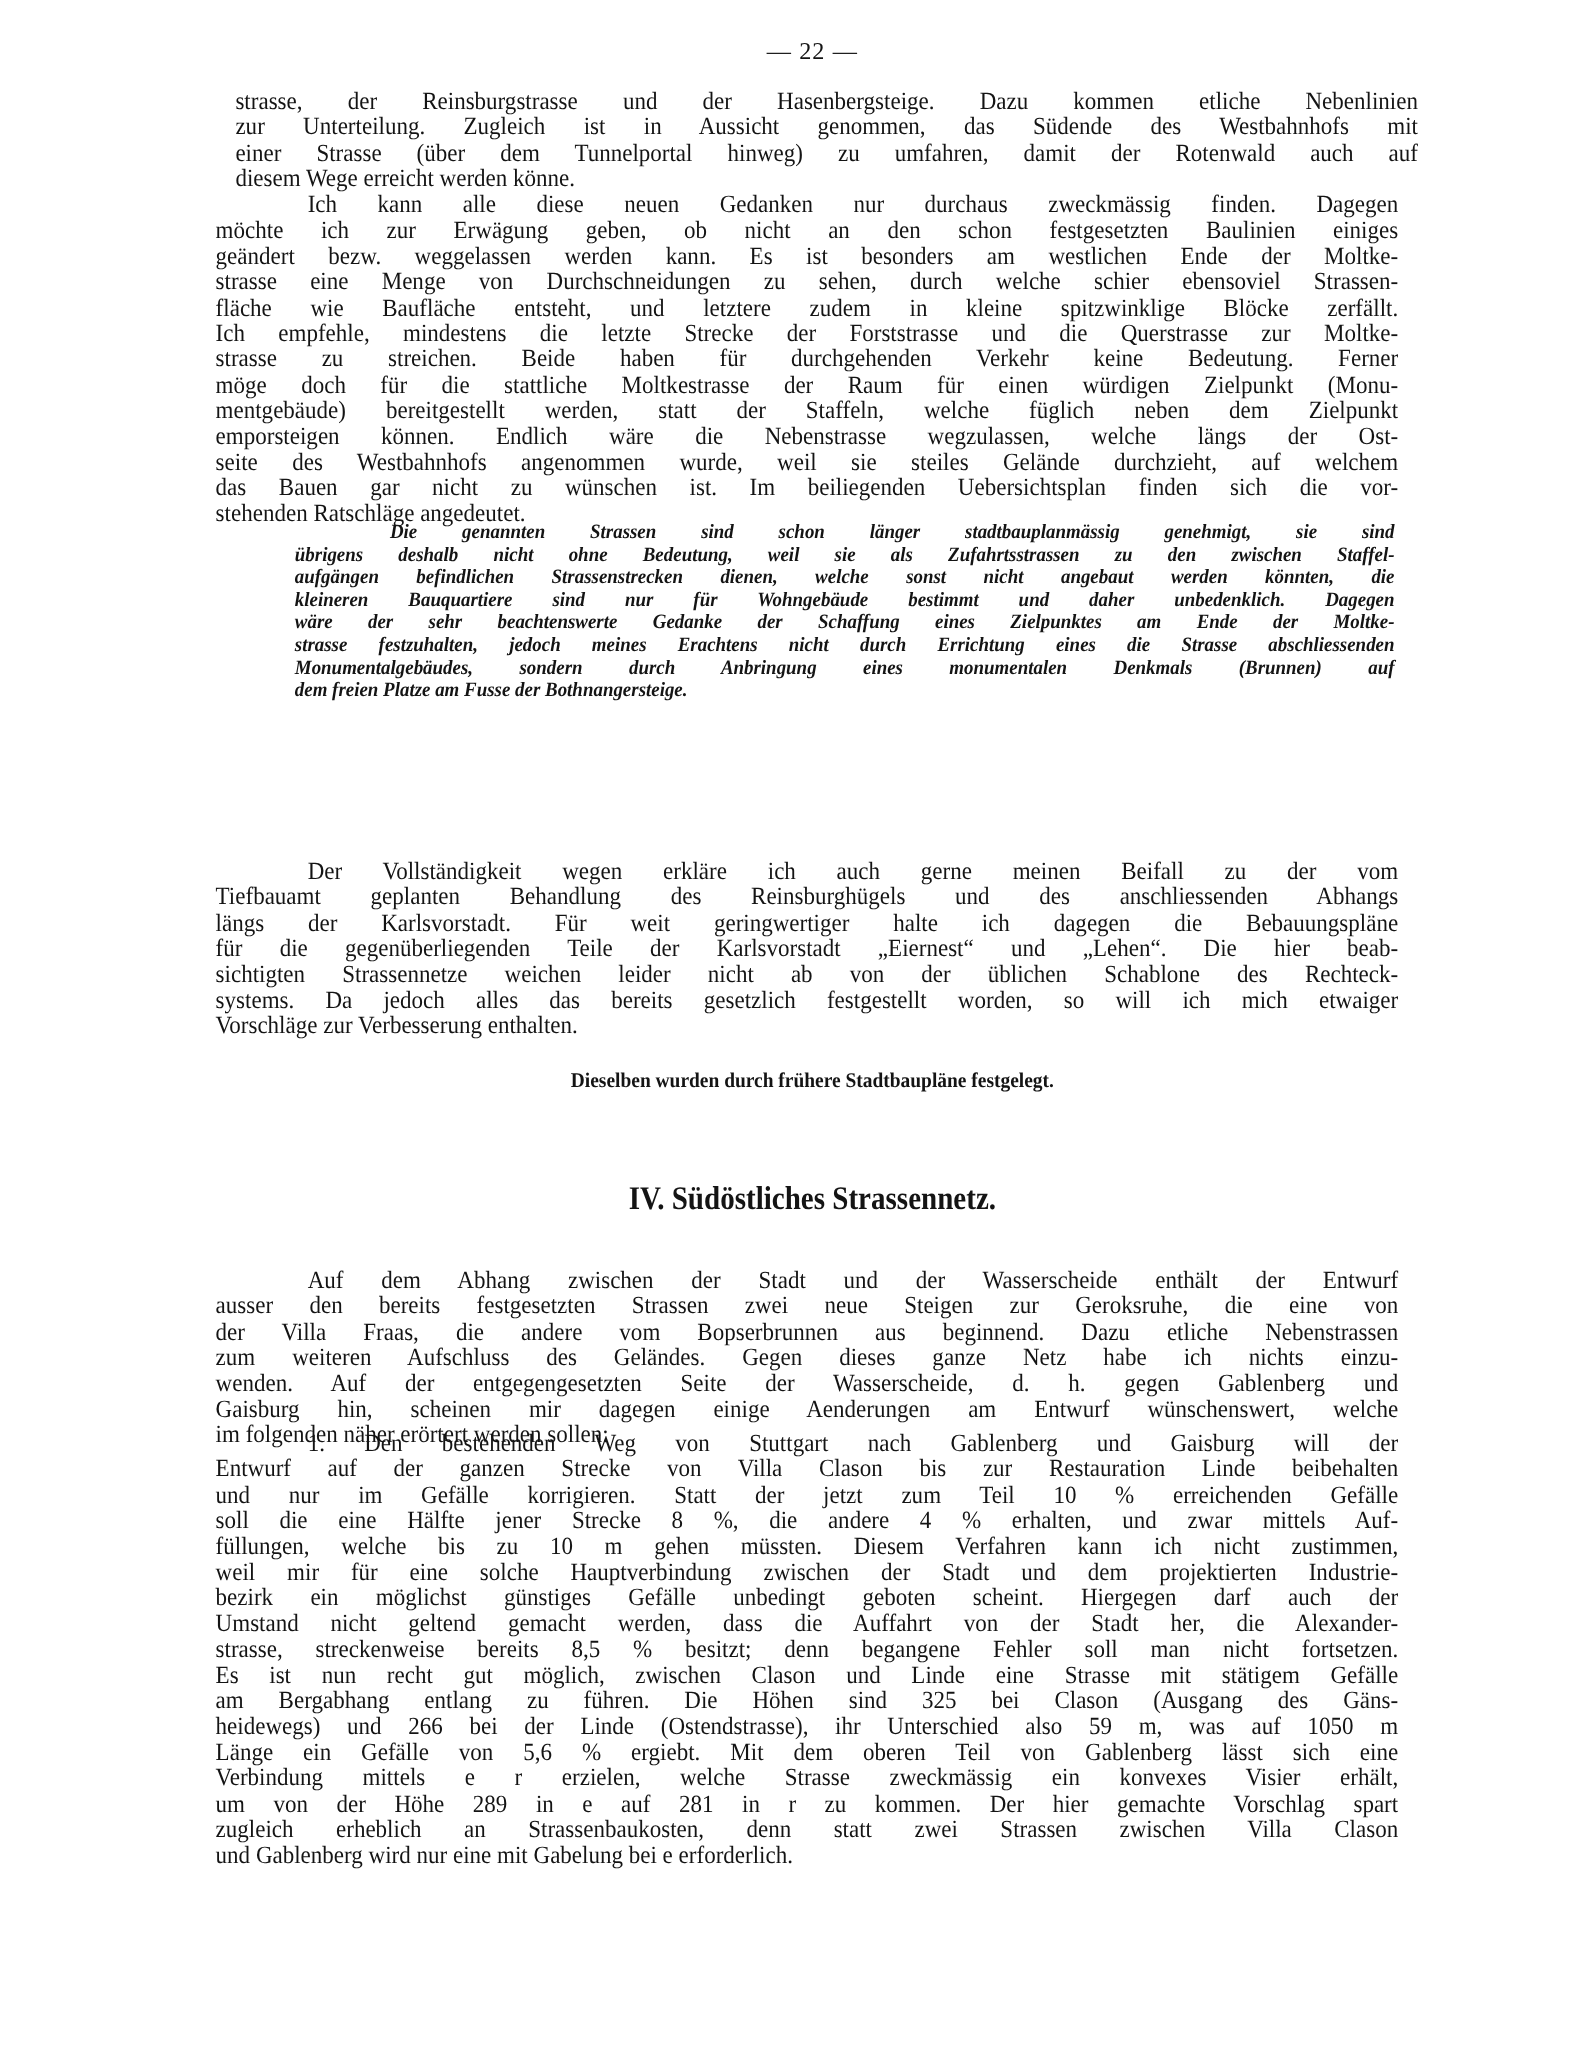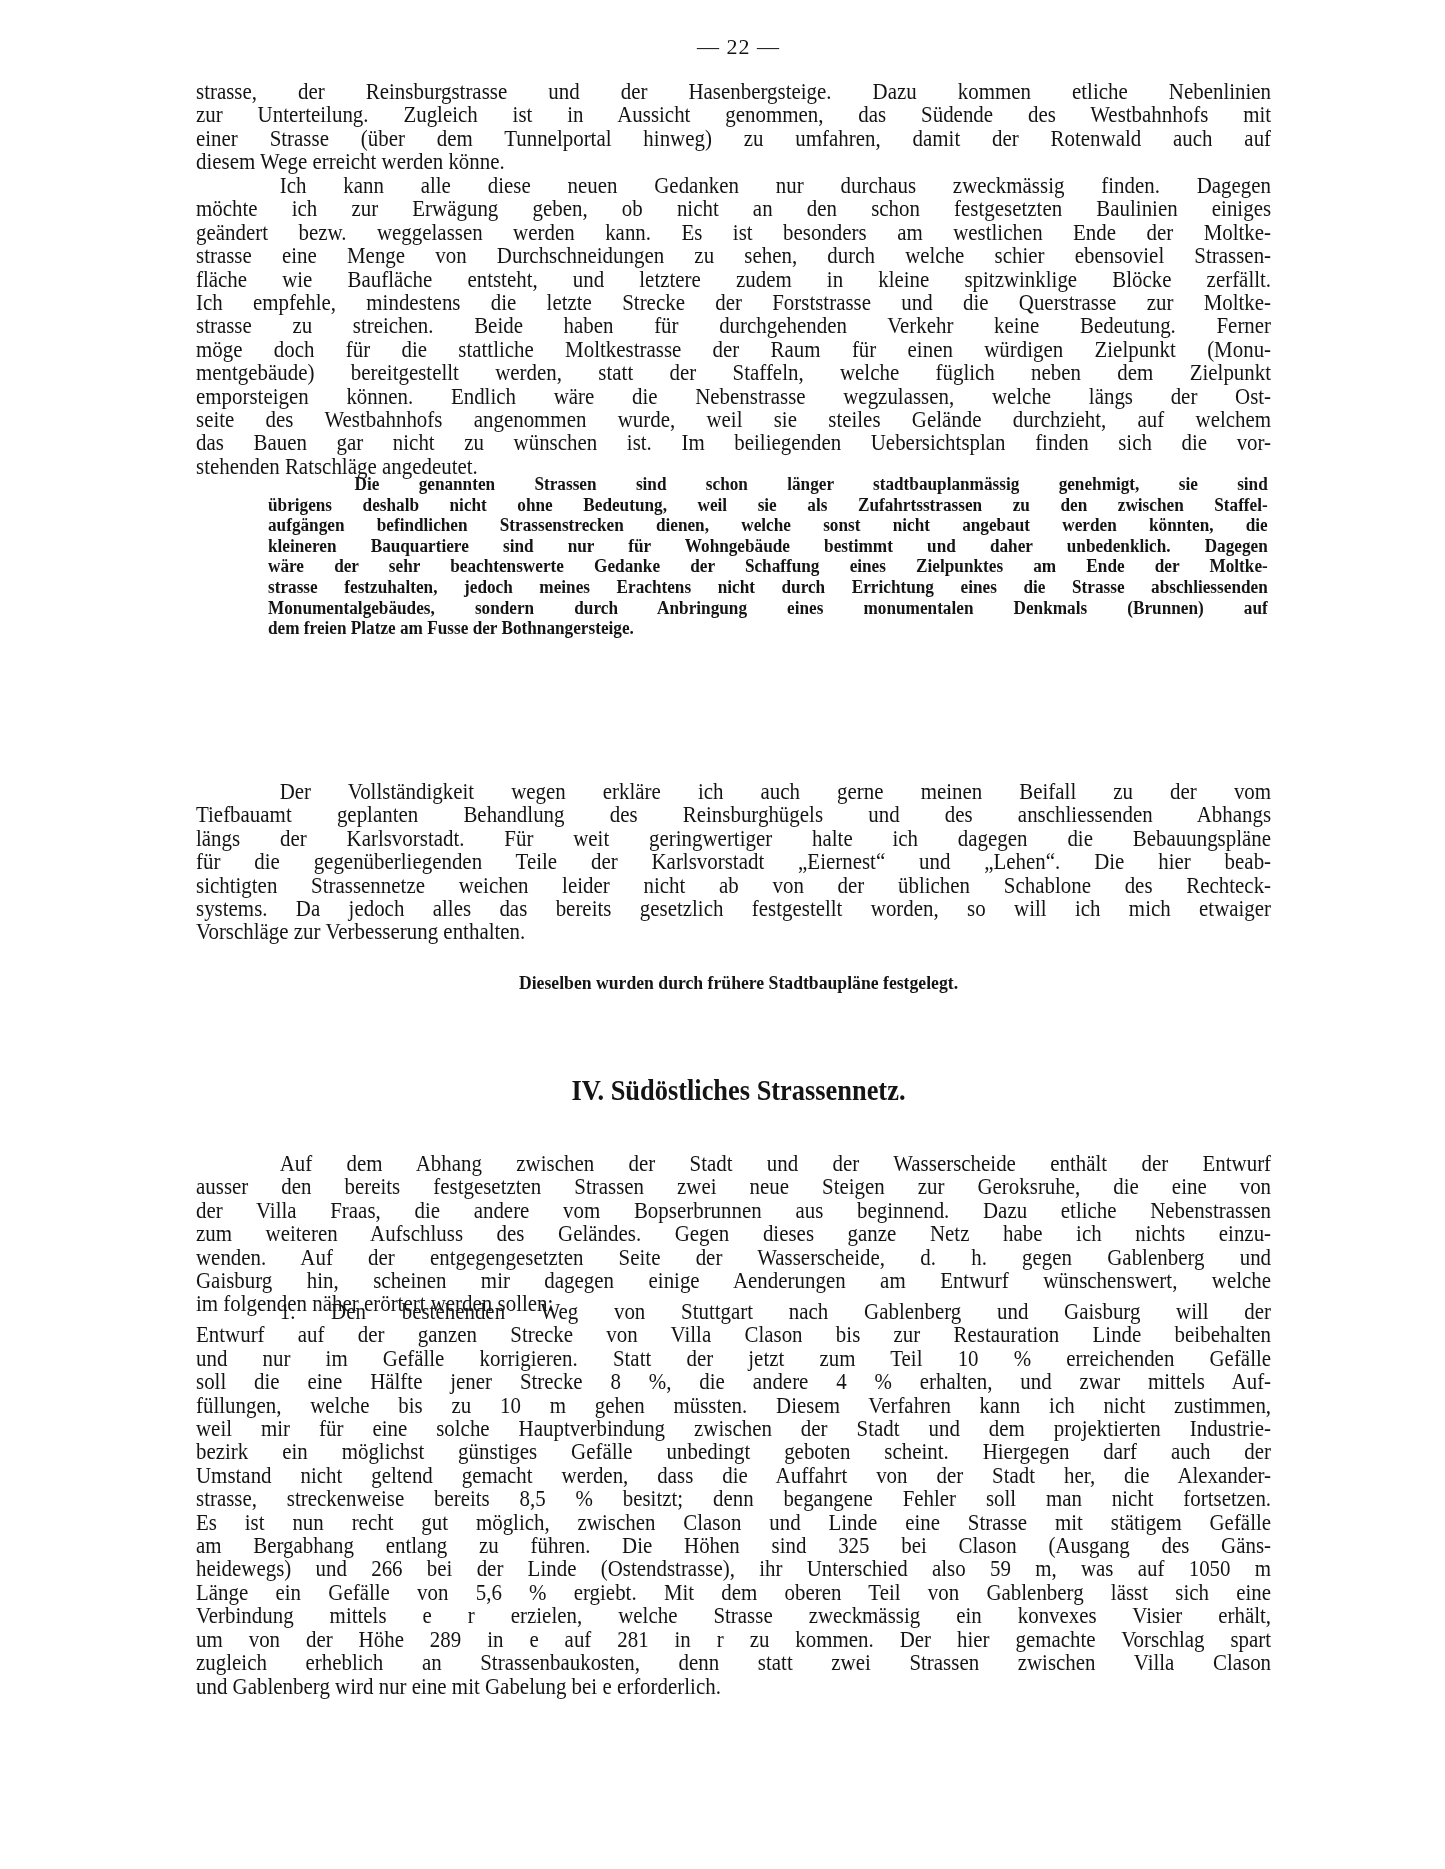--- a/index.html
+++ b/index.html
@@ -10,21 +10,21 @@
       font-family: "Liberation Serif", serif; font-size: 22px; letter-spacing: 1px;
     }
     .block { position: absolute; left: 180px; width: 1075px; }
     .line {
       font-family: "Liberation Serif", serif; font-size: 22.5px; line-height: 23.4px;
       white-space: nowrap; text-align: justify; text-align-last: justify;
       transform: scaleX(0.93); transform-origin: left center; width: 1156px;
     }
     .line.last { text-align-last: left; }
     .line.indent { padding-left: 90px; box-sizing: border-box; }
-    .note { position: absolute; left: 252px; width: 1000px; }
+    .note { position: absolute; left: 252px; width: 1000px; font-style: italic; }
     .note .line {
       font-family: "Liberation Serif", serif; font-size: 18.5px; line-height: 20.6px;
       font-weight: bold; width: 1075px;
     }
     .note .line.indent { padding-left: 93px; }
     .centered-note {
       position: absolute; top: 972px; left: 0; width: 100%; text-align: center;
       font-family: "Liberation Serif", serif; font-size: 19px; font-weight: bold;
       transform: scaleX(0.93);
     }
@@ -34,21 +34,21 @@
       transform: scaleX(0.88);
     }
   </style>
 </head>
 <body>
 
 <div class="page">
 
   <div class="pagenum">— 22 —</div>
 
-  <div class="block" style="top:80px;">
+  <div class="block" style="top:80px;margin-left:18px;">
     <div class="line">strasse, der Reinsburgstrasse und der Hasenbergsteige.  Dazu kommen etliche Nebenlinien</div>
     <div class="line">zur Unterteilung.  Zugleich ist in Aussicht genommen, das Südende des Westbahnhofs mit</div>
     <div class="line">einer Strasse (über dem Tunnelportal hinweg) zu umfahren, damit der Rotenwald auch auf</div>
     <div class="line last">diesem Wege erreicht werden könne.</div>
   </div>
 
   <div class="block" style="top:174px;">
     <div class="line indent">Ich kann alle diese neuen Gedanken nur durchaus zweckmässig finden.  Dagegen</div>
     <div class="line">möchte ich zur Erwägung geben, ob nicht an den schon festgesetzten Baulinien einiges</div>
     <div class="line">geändert bezw. weggelassen werden kann.  Es ist besonders am westlichen Ende der Moltke-</div>

